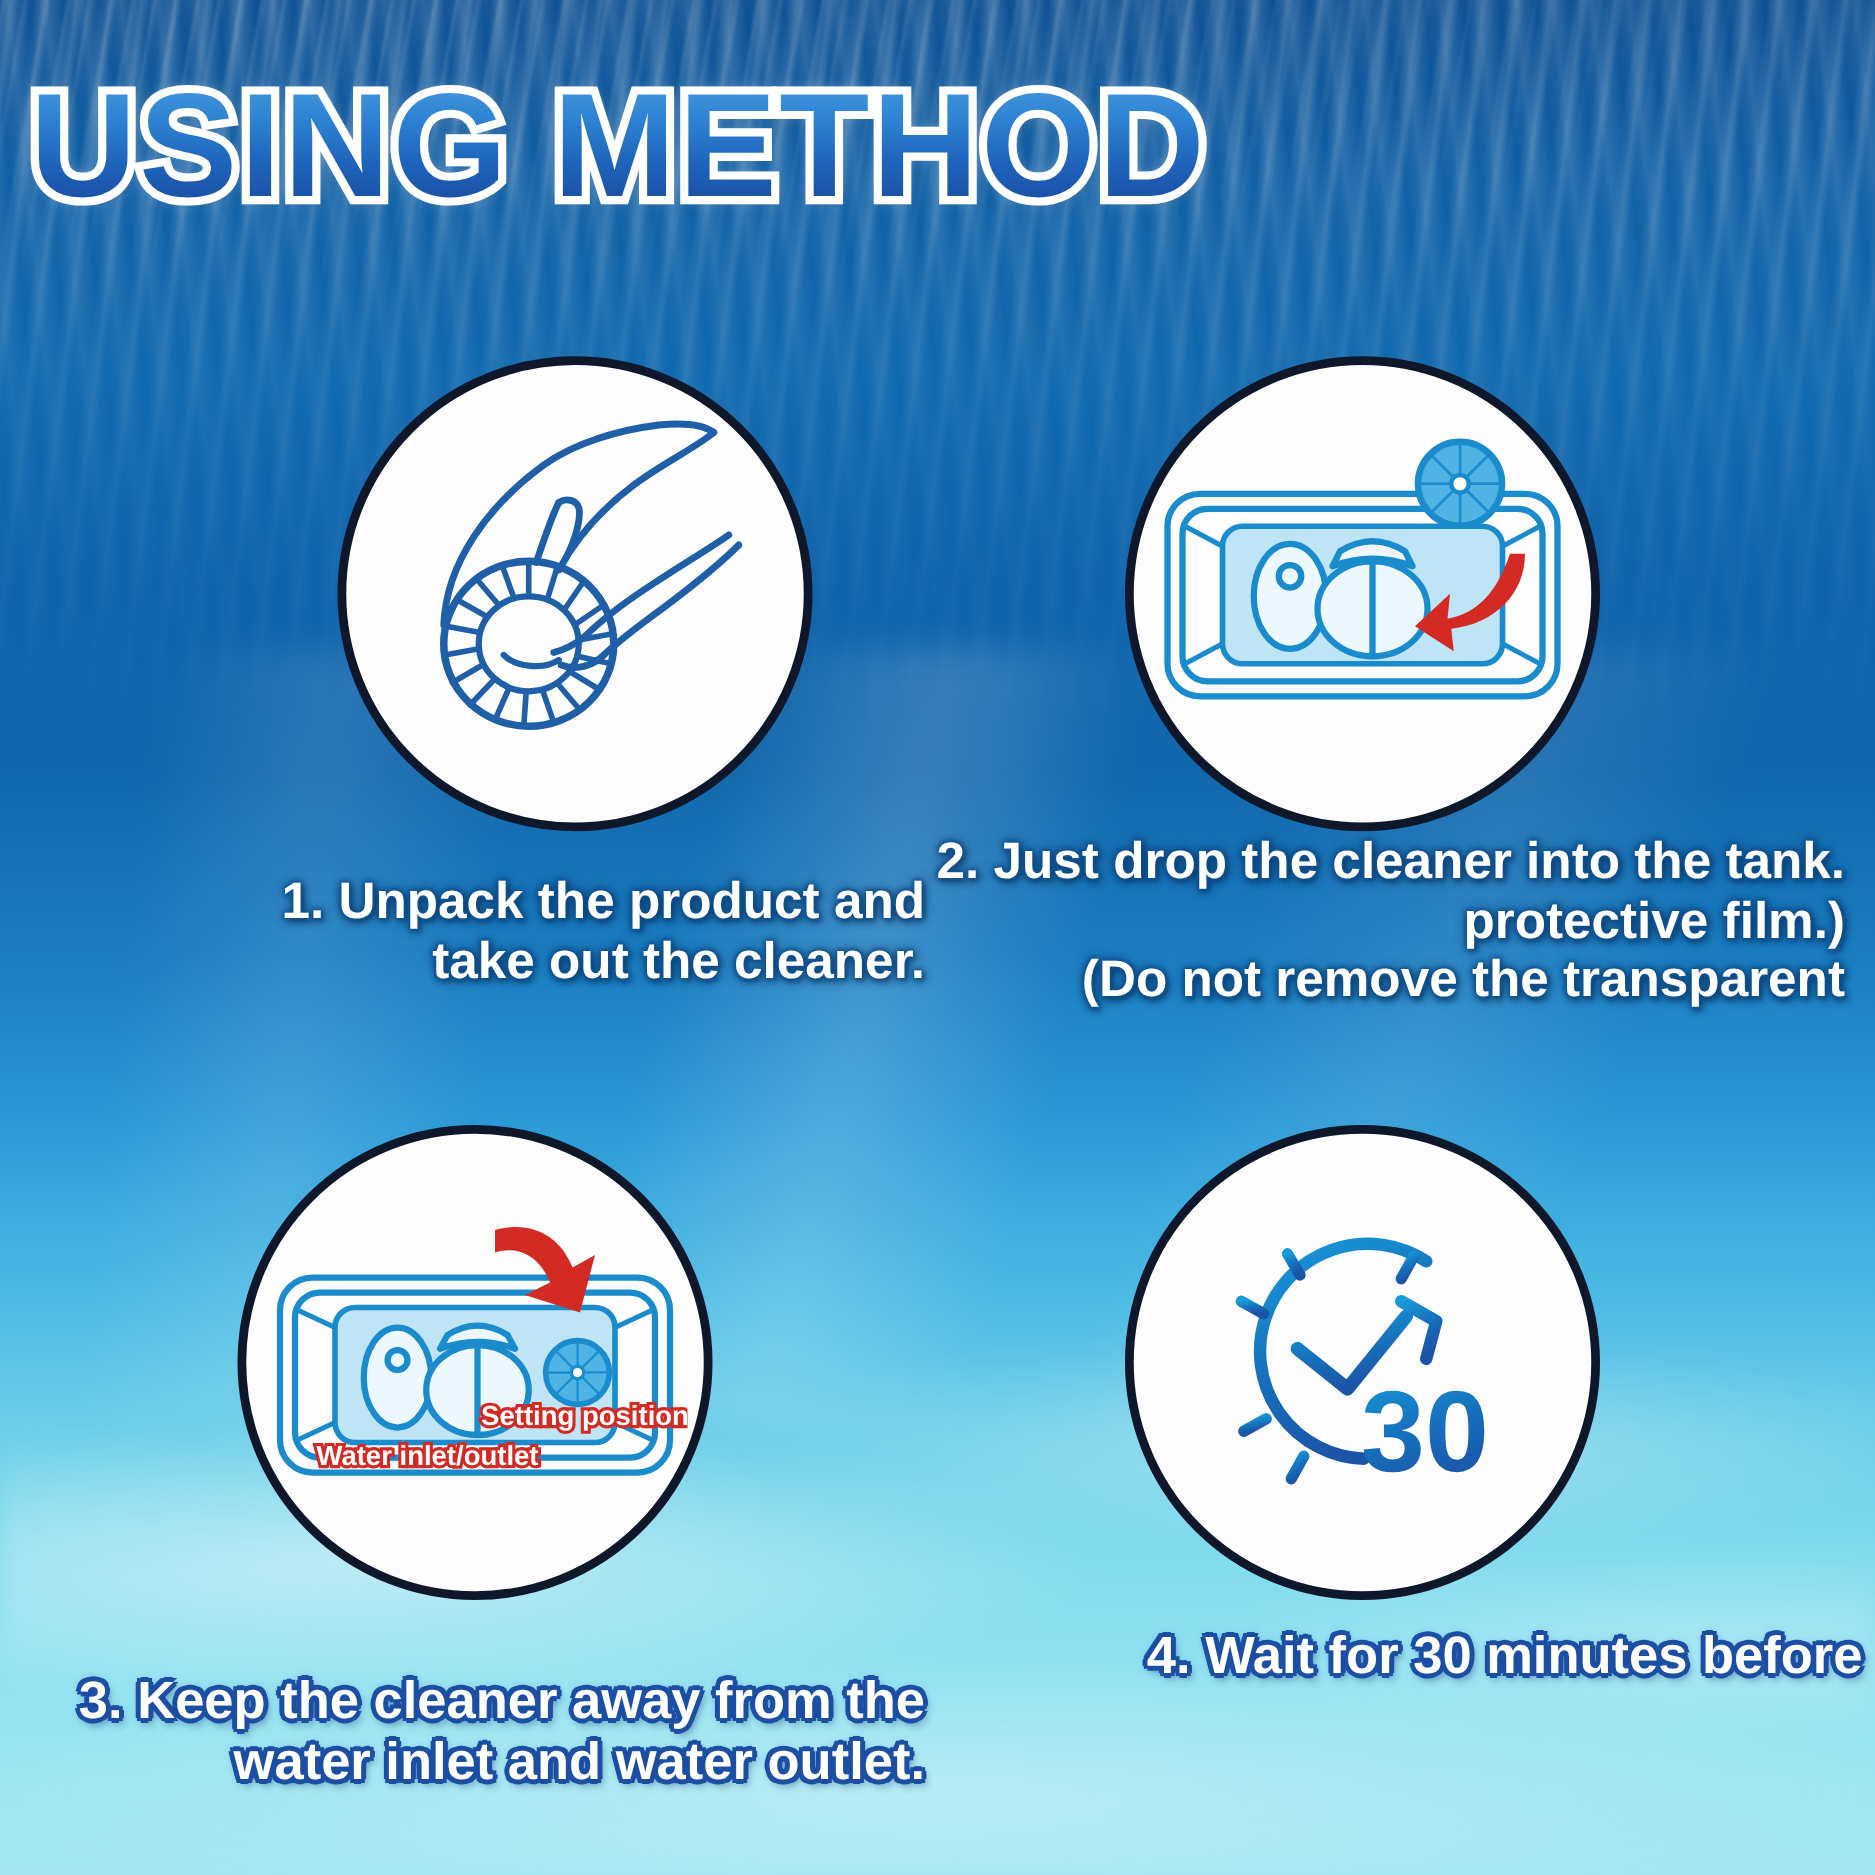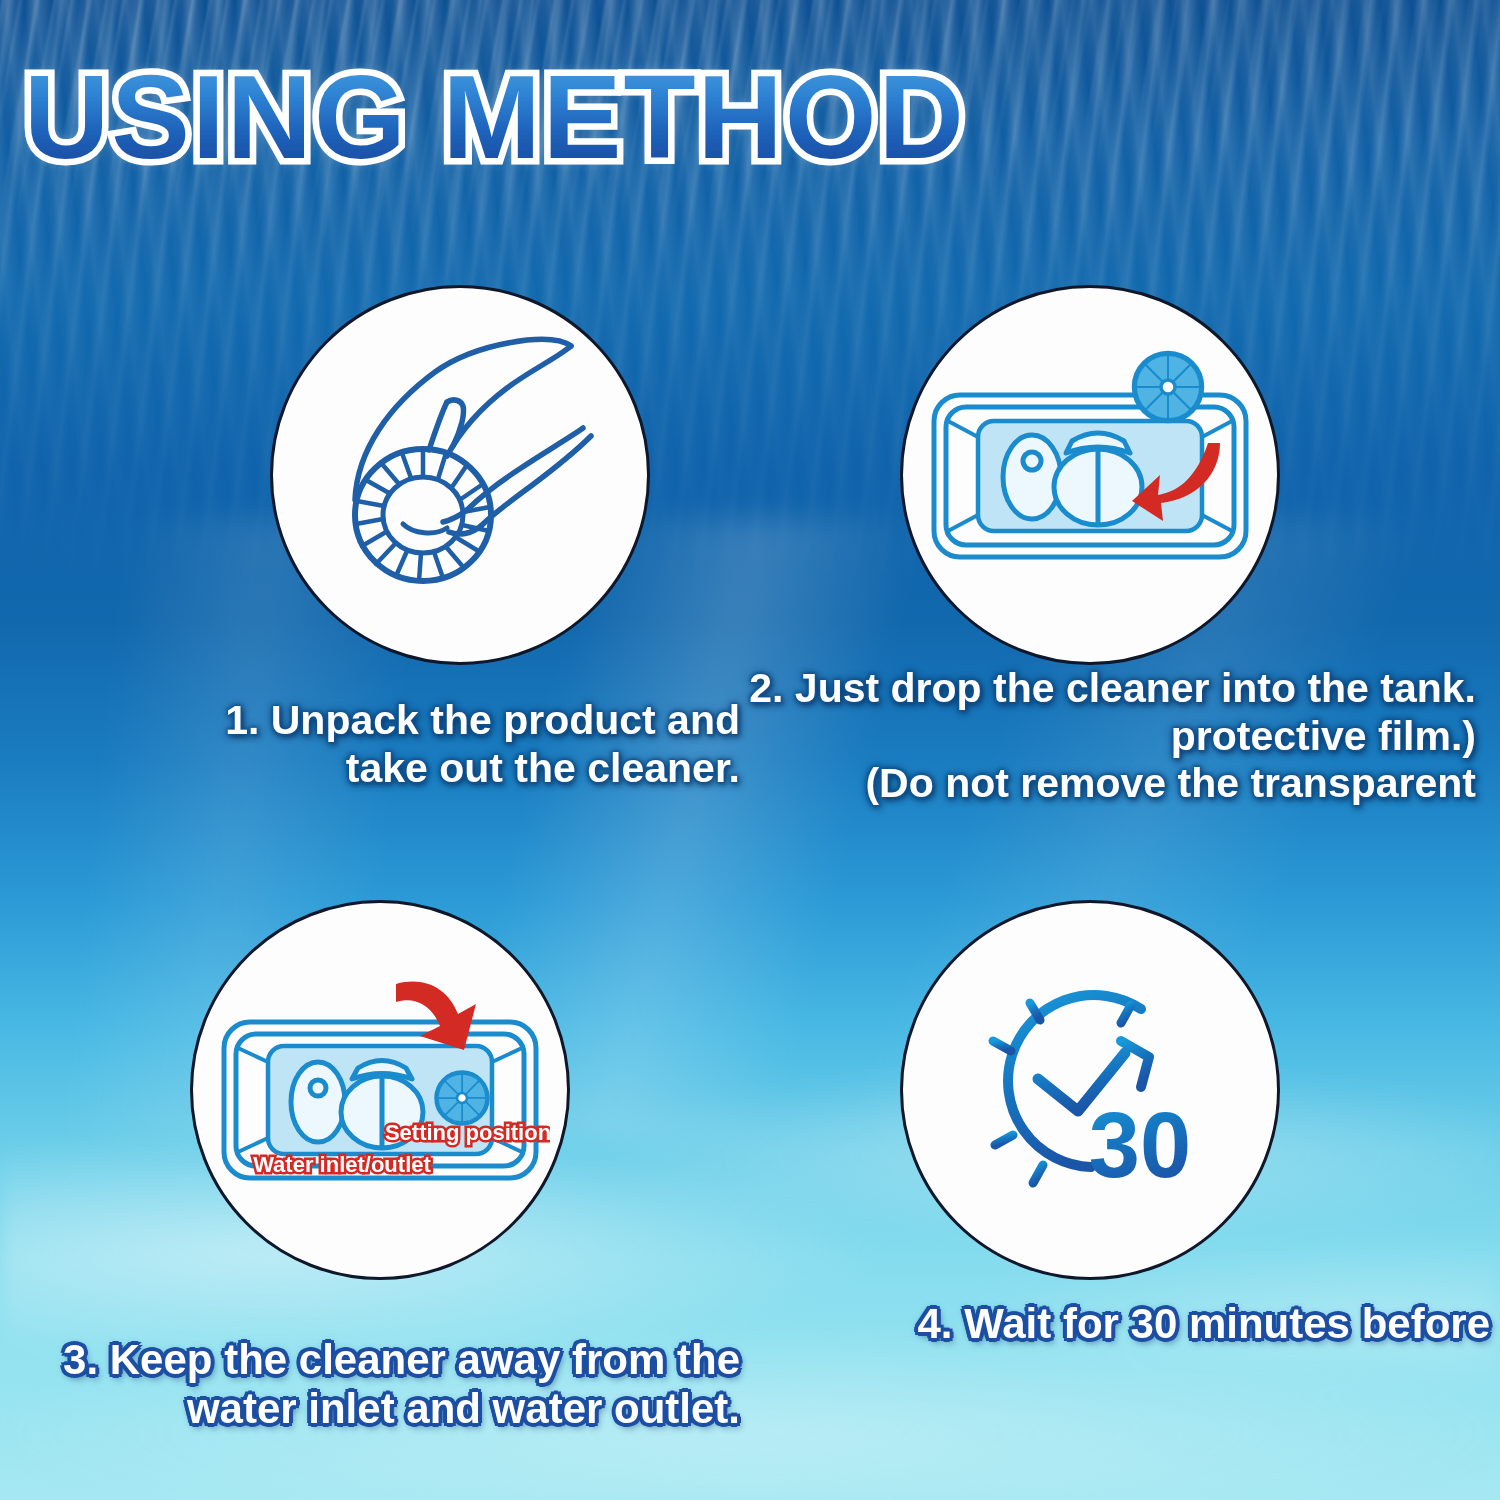--- a/index.html
+++ b/index.html
@@ -119,21 +119,21 @@
   #title .wrap { position:relative; display:inline-block; }
 
   
   .step { position:absolute; z-index:4; }
   .circle {
     border-radius:50%;
     background:#fdfdfd;
     display:flex; align-items:center; justify-content:center;
     overflow:hidden;
   }
-  .ring-mid   { border:3px solid #0f172a; }
+  .ring-mid   { border:7px solid #0f172a; }
 
   .caption {
     text-align:right;
     font-weight:bold;
     line-height:1.16;
     color:#ffffff;
     font-family:"Liberation Sans", sans-serif;
   }
   .caption.dark-bg {
     font-size:41px;

